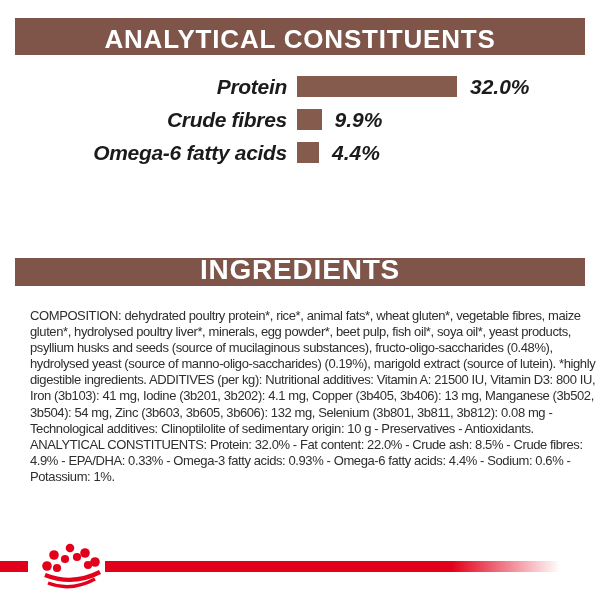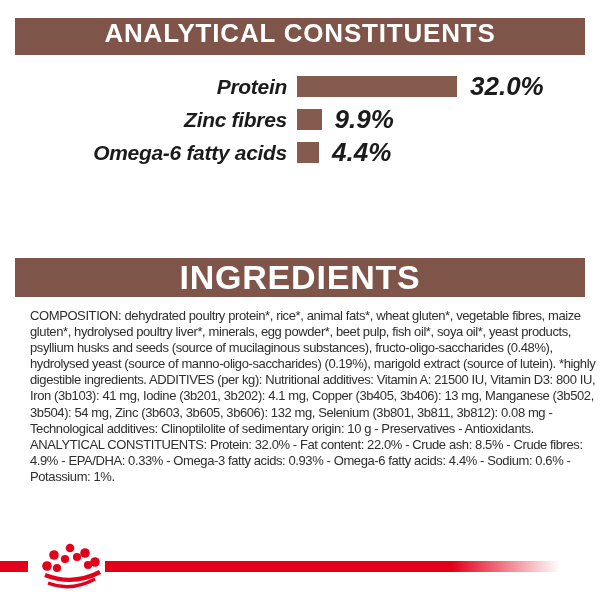--- a/index.html
+++ b/index.html
@@ -4,32 +4,32 @@
 <style>
   html,body{margin:0;padding:0;background:#ffffff;}
   .page{
     position:relative;width:600px;height:600px;background:#fff;overflow:hidden;
     font-family:"Liberation Sans",sans-serif;
   }
   .section-header{
     position:absolute;left:15px;width:570px;
     background:var(--brown,#7E5548);
     color:#ffffff;font-weight:bold;
-    display:flex;align-items:flex-start;justify-content:center;
+    display:flex;align-items:flex-end;justify-content:center;
   }
   .header-analytical{top:18px;height:37px;font-size:26px;letter-spacing:0.8px;}
-  .header-ingredients{top:258px;height:39px;font-size:34px;letter-spacing:0.8px;}
+  .header-ingredients{top:258px;height:28px;font-size:28px;letter-spacing:0.8px;}
   .chart{position:absolute;top:70px;left:0;width:600px;}
   .chart-row{display:flex;align-items:center;height:33px;font-style:italic;}
   .row-label{
     width:287px;text-align:right;font-weight:bold;font-size:21px;
     color:#1b1b1b;letter-spacing:-0.3px;white-space:nowrap;
   }
   .row-bar{height:21px;margin-left:10px;background:var(--bar,#855B4E);}
-  .row-value{margin-left:13px;font-weight:bold;font-size:26px;color:#1b1b1b;}
+  .row-value{margin-left:13px;font-weight:bold;font-size:21px;color:#1b1b1b;}
   .composition{
     position:absolute;left:30px;top:308px;width:573px;margin:0;
     font-size:13px;line-height:16.1px;letter-spacing:-0.4px;color:#2e2e2e;
   }
   .footer-band-left{
     position:absolute;left:0;top:561px;width:28px;height:11px;
     background:var(--red,#E2001A);
   }
   .footer-band-right{
     position:absolute;left:105px;top:561px;width:495px;height:11px;
@@ -53,21 +53,21 @@
     <span>ANALYTICAL CONSTITUENTS</span>
   </div>
 
   <div class="chart">
       <div class="chart-row">
         <div class="row-label">Protein</div>
         <div class="row-bar" style="width: 160px;"></div>
         <div class="row-value">32.0%</div>
       </div>
       <div class="chart-row">
-        <div class="row-label">Zinc fibres</div>
+        <div class="row-label">Crude fibres</div>
         <div class="row-bar" style="width: 24.5px;"></div>
         <div class="row-value">9.9%</div>
       </div>
       <div class="chart-row">
         <div class="row-label">Omega-6 fatty acids</div>
         <div class="row-bar" style="width: 22px;"></div>
         <div class="row-value">4.4%</div>
       </div>
     </div>
 

